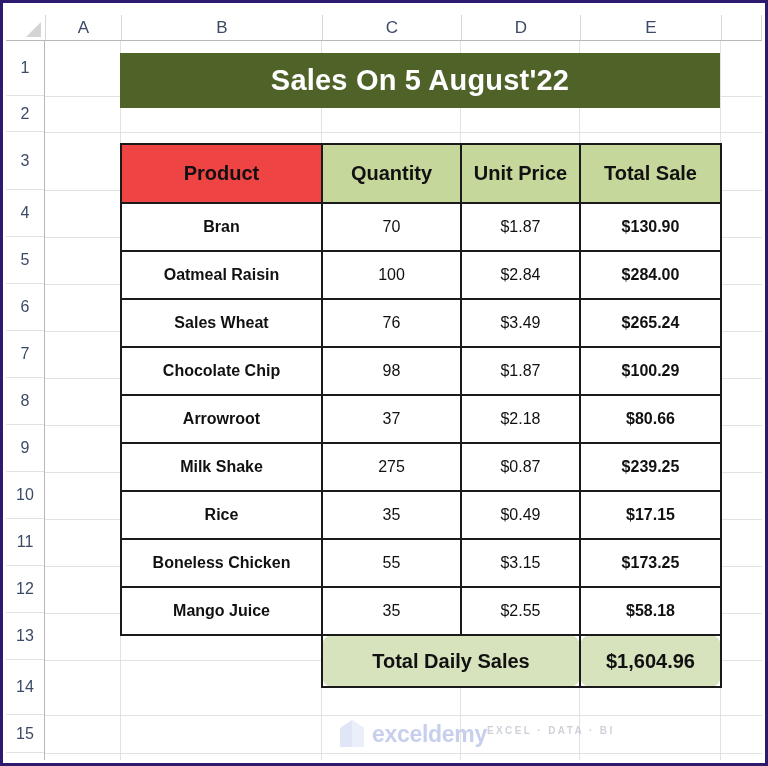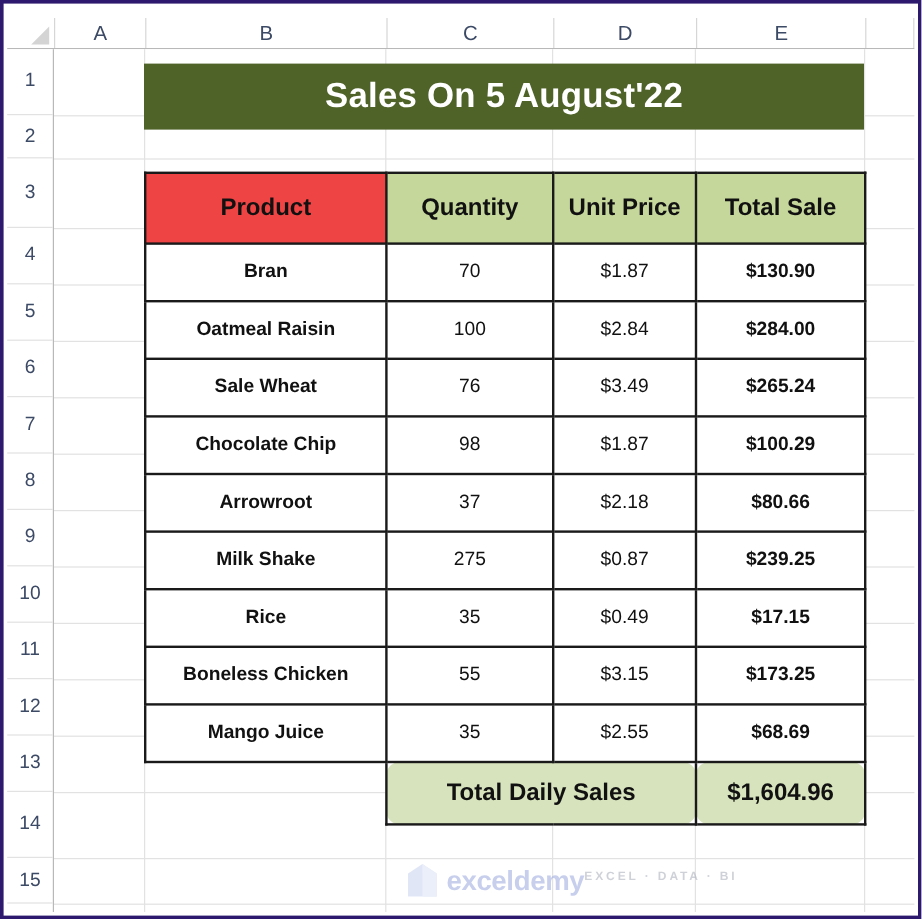--- a/index.html
+++ b/index.html
@@ -279,21 +279,21 @@
         <td class="price">$1.87</td>
         <td class="money">$130.90</td>
       </tr>
       <tr>
         <td class="prod">Oatmeal Raisin</td>
         <td class="qty">100</td>
         <td class="price">$2.84</td>
         <td class="money">$284.00</td>
       </tr>
       <tr>
-        <td class="prod">Sale Wheat</td>
+        <td class="prod">Sales Wheat</td>
         <td class="qty">76</td>
         <td class="price">$3.49</td>
         <td class="money">$265.24</td>
       </tr>
       <tr>
         <td class="prod">Chocolate Chip</td>
         <td class="qty">98</td>
         <td class="price">$1.87</td>
         <td class="money">$100.29</td>
       </tr>
@@ -318,21 +318,21 @@
       <tr>
         <td class="prod">Boneless Chicken</td>
         <td class="qty">55</td>
         <td class="price">$3.15</td>
         <td class="money">$173.25</td>
       </tr>
       <tr>
         <td class="prod">Mango Juice</td>
         <td class="qty">35</td>
         <td class="price">$2.55</td>
-        <td class="money">$68.69</td>
+        <td class="money">$58.18</td>
       </tr>
       <tr class="total-row">
         <td class="blank-cell"></td>
         <td colspan="2" style="background:#D6E3BC">Total Daily Sales</td>
         <td style="background:#D6E3BC">$1,604.96</td>
       </tr>
     </tbody>
   </table>
 
   <div class="watermark" style="left:336px; top:716px;">

